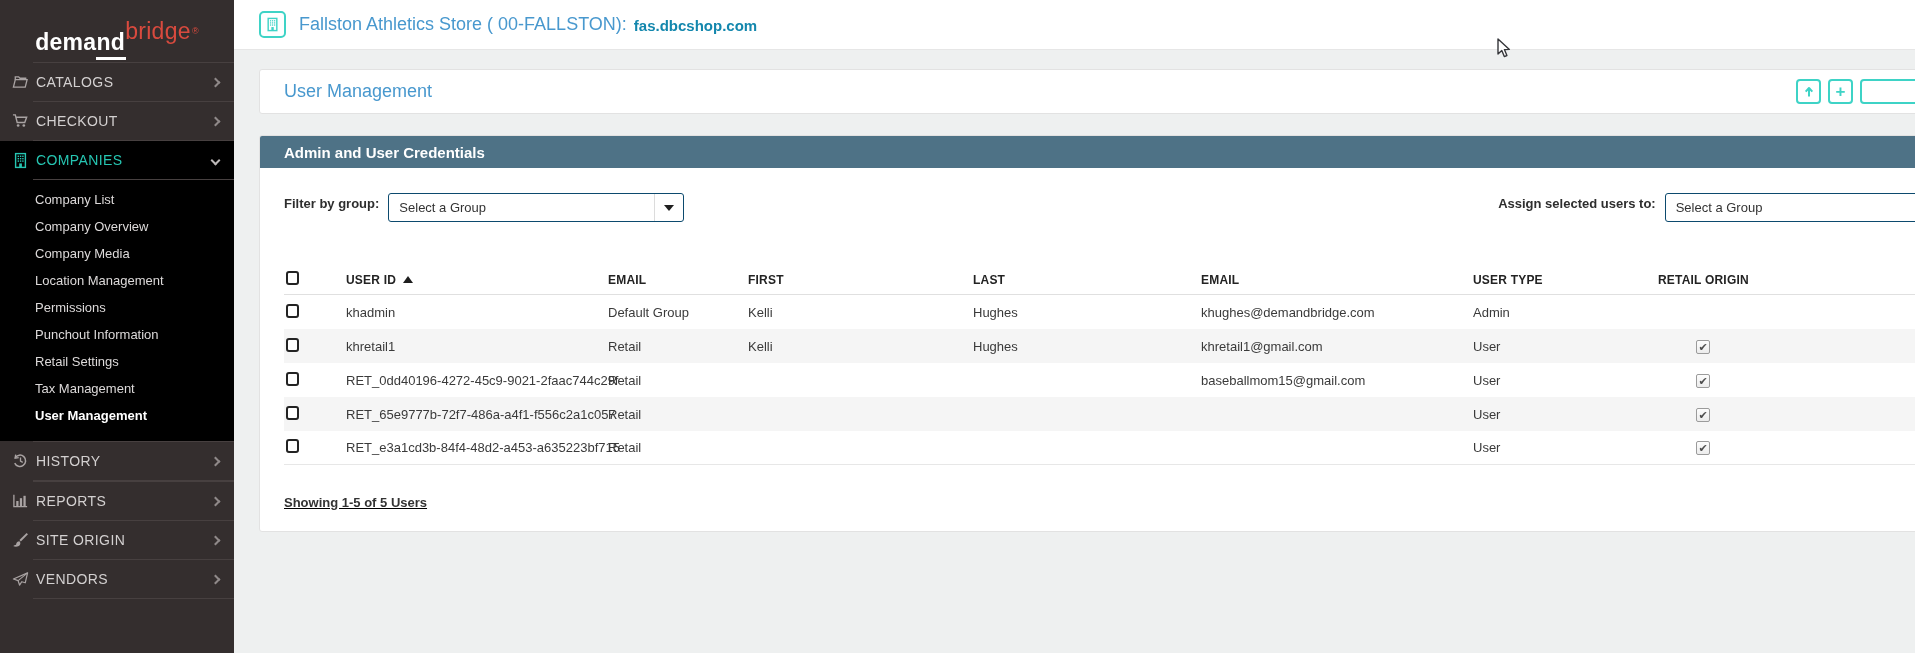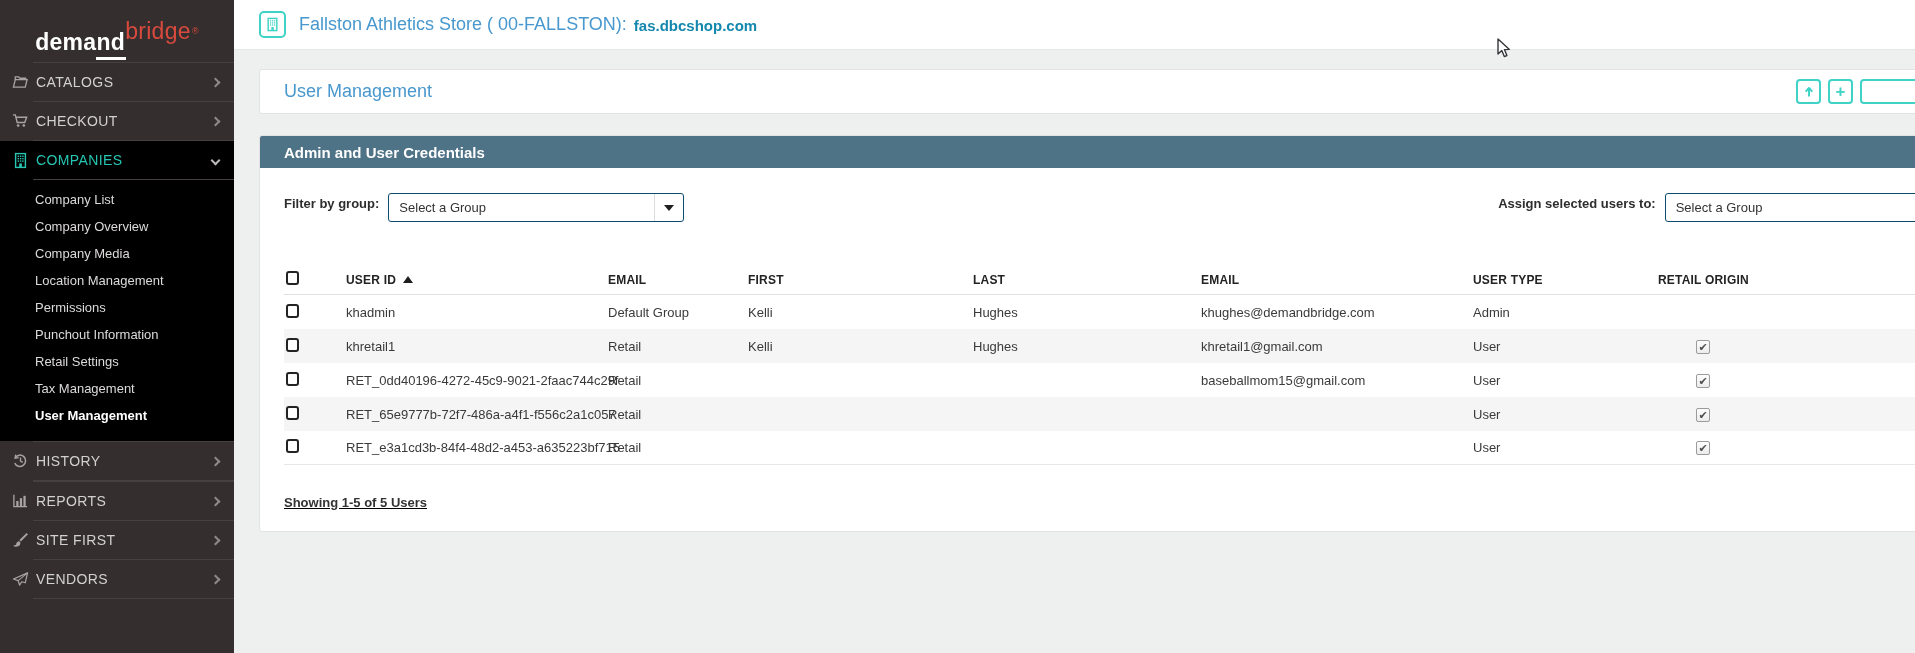--- a/index.html
+++ b/index.html
@@ -239,21 +239,21 @@
   </div>
   <div class="nav-divider"></div>
 
   <div class="nav-item">
     <span class="nav-icon">
       <svg width="17" height="16" viewBox="0 0 18 16">
           <path d="M16.2 1.2 L8.6 8.8" stroke="currentColor" stroke-width="2.1" fill="none"></path>
           <path d="M7.8 9.3 C5.6 9.3 4.6 10.8 4.3 12.9 C3.1 13.6 2.1 13.4 1.2 14.4 C3.4 15.5 7 15.3 8.3 13.3 C9.2 11.9 9 10.4 7.8 9.3 Z" fill="currentColor"></path>
         </svg>
     </span>
-    <span class="nav-label">SITE FIRST</span>
+    <span class="nav-label">SITE ORIGIN</span>
     <span class="chev right"></span>
   </div>
   <div class="nav-divider"></div>
 
   <div class="nav-item">
     <span class="nav-icon">
       <svg width="17" height="16" viewBox="0 0 18 16">
           <path d="M16.5 1.5 L1.5 8 L6.5 9.8 L8 14.5 L10.3 10.9 L14 12 Z" fill="none" stroke="currentColor" stroke-width="1.3" stroke-linejoin="round"></path>
           <path d="M6.5 9.8 L16.5 1.5" stroke="currentColor" stroke-width="1.1" fill="none"></path>
         </svg>

